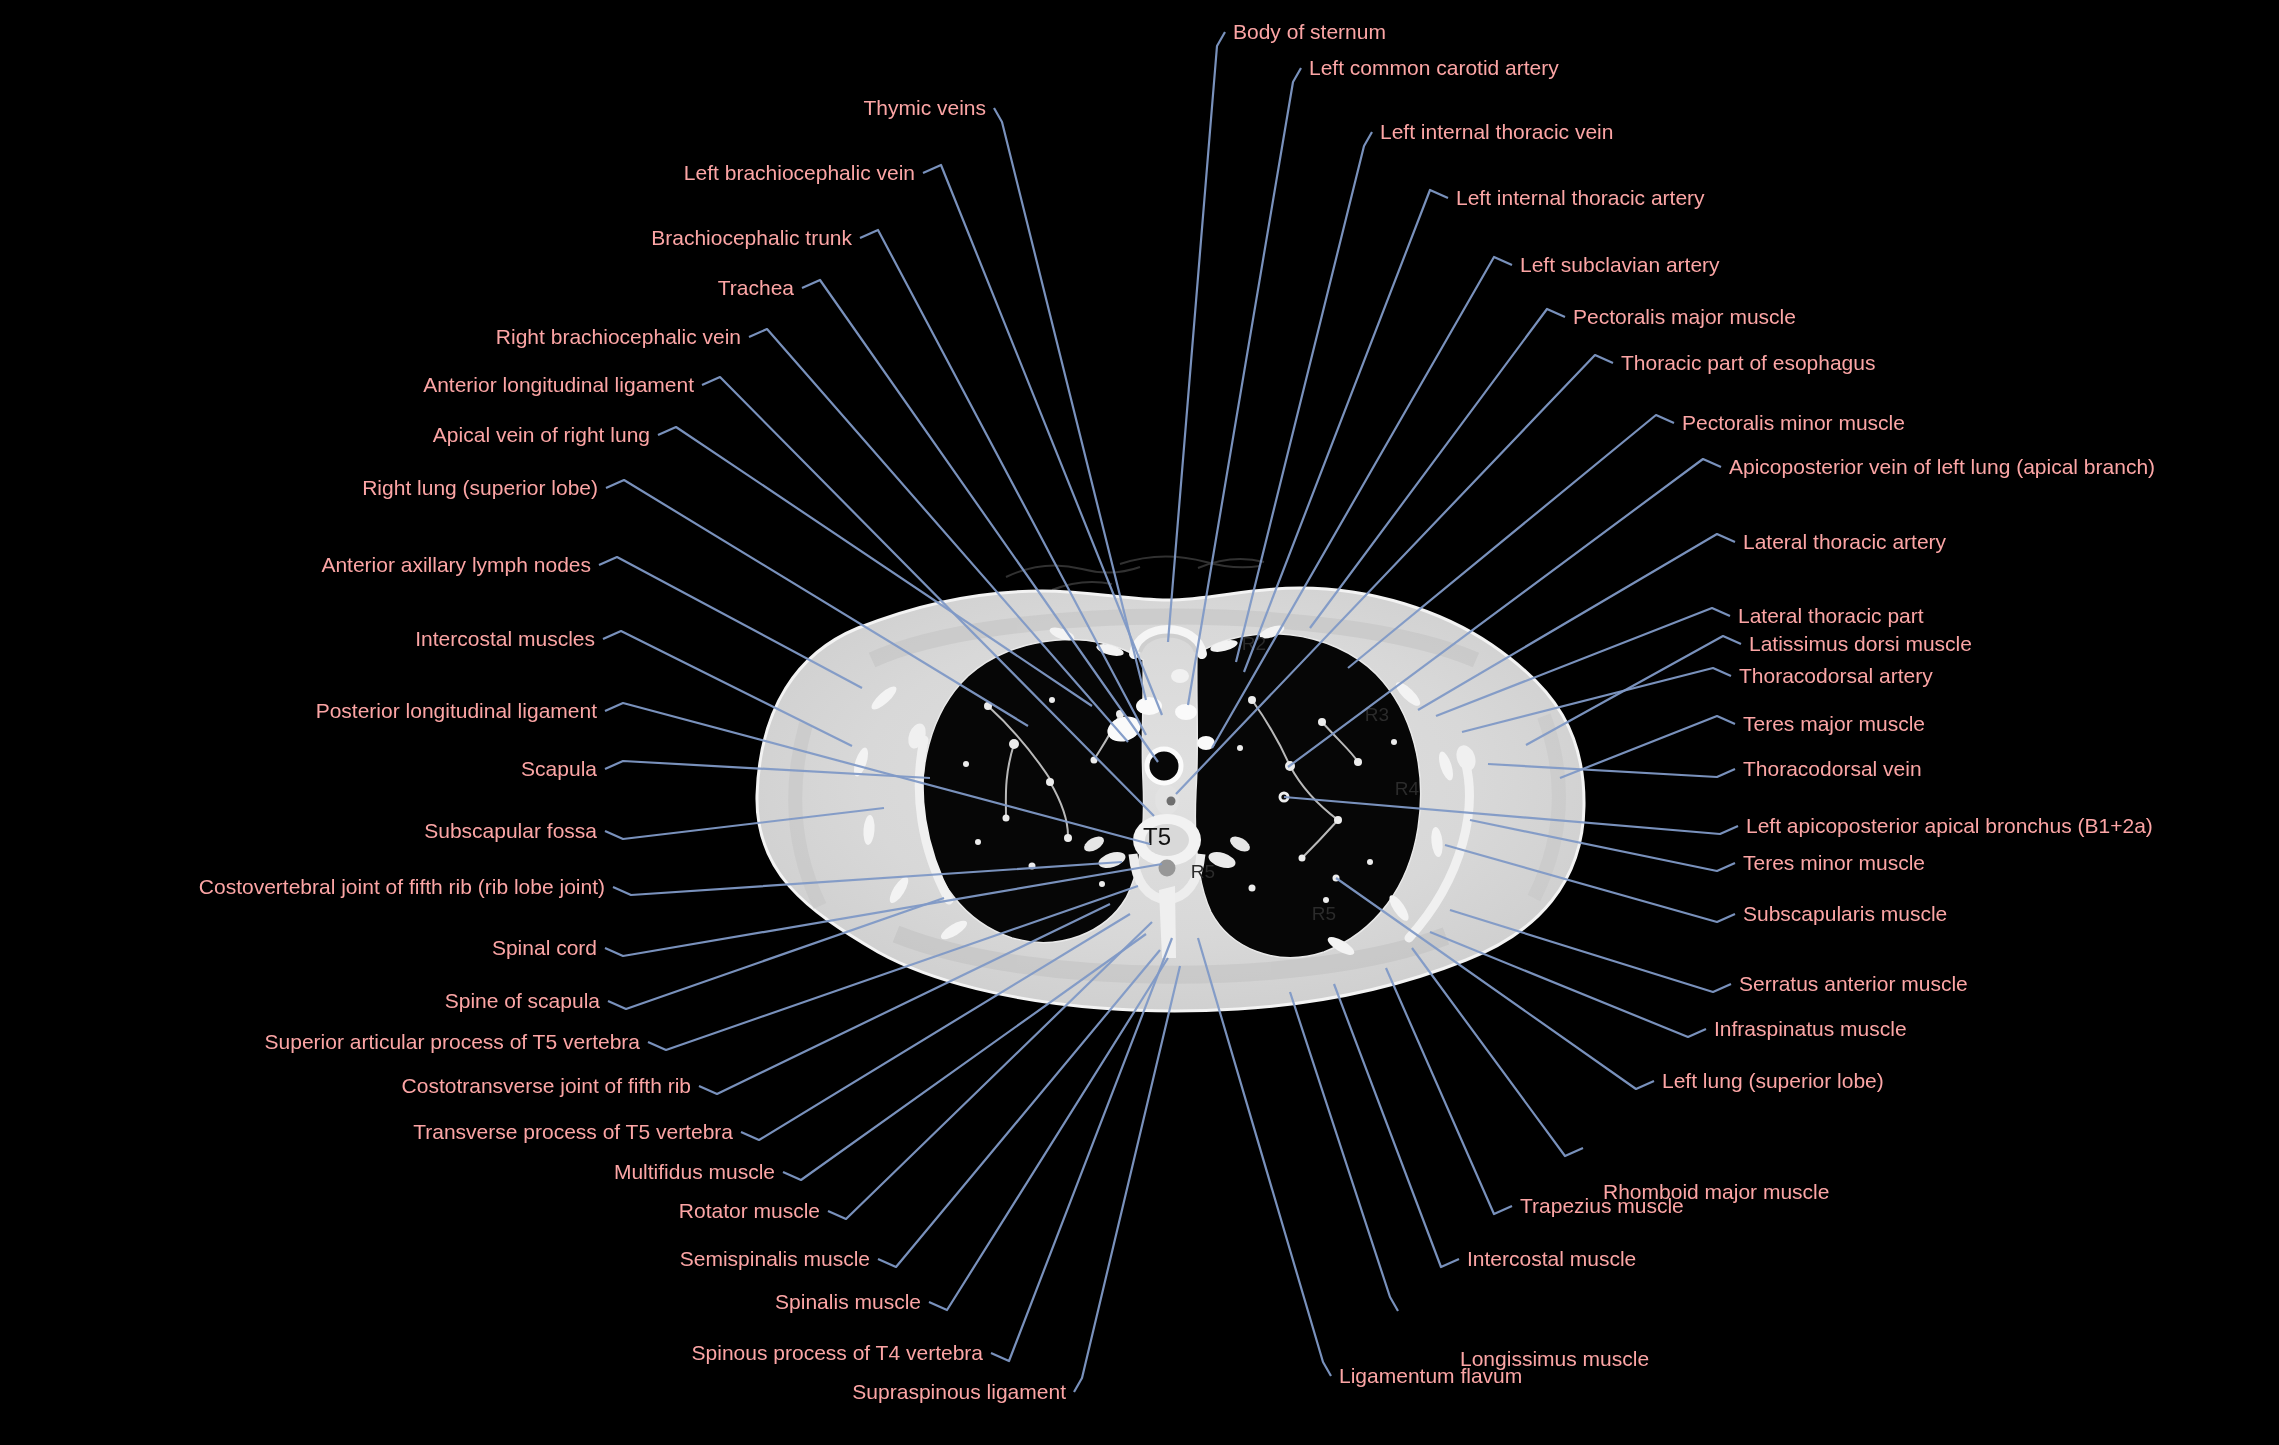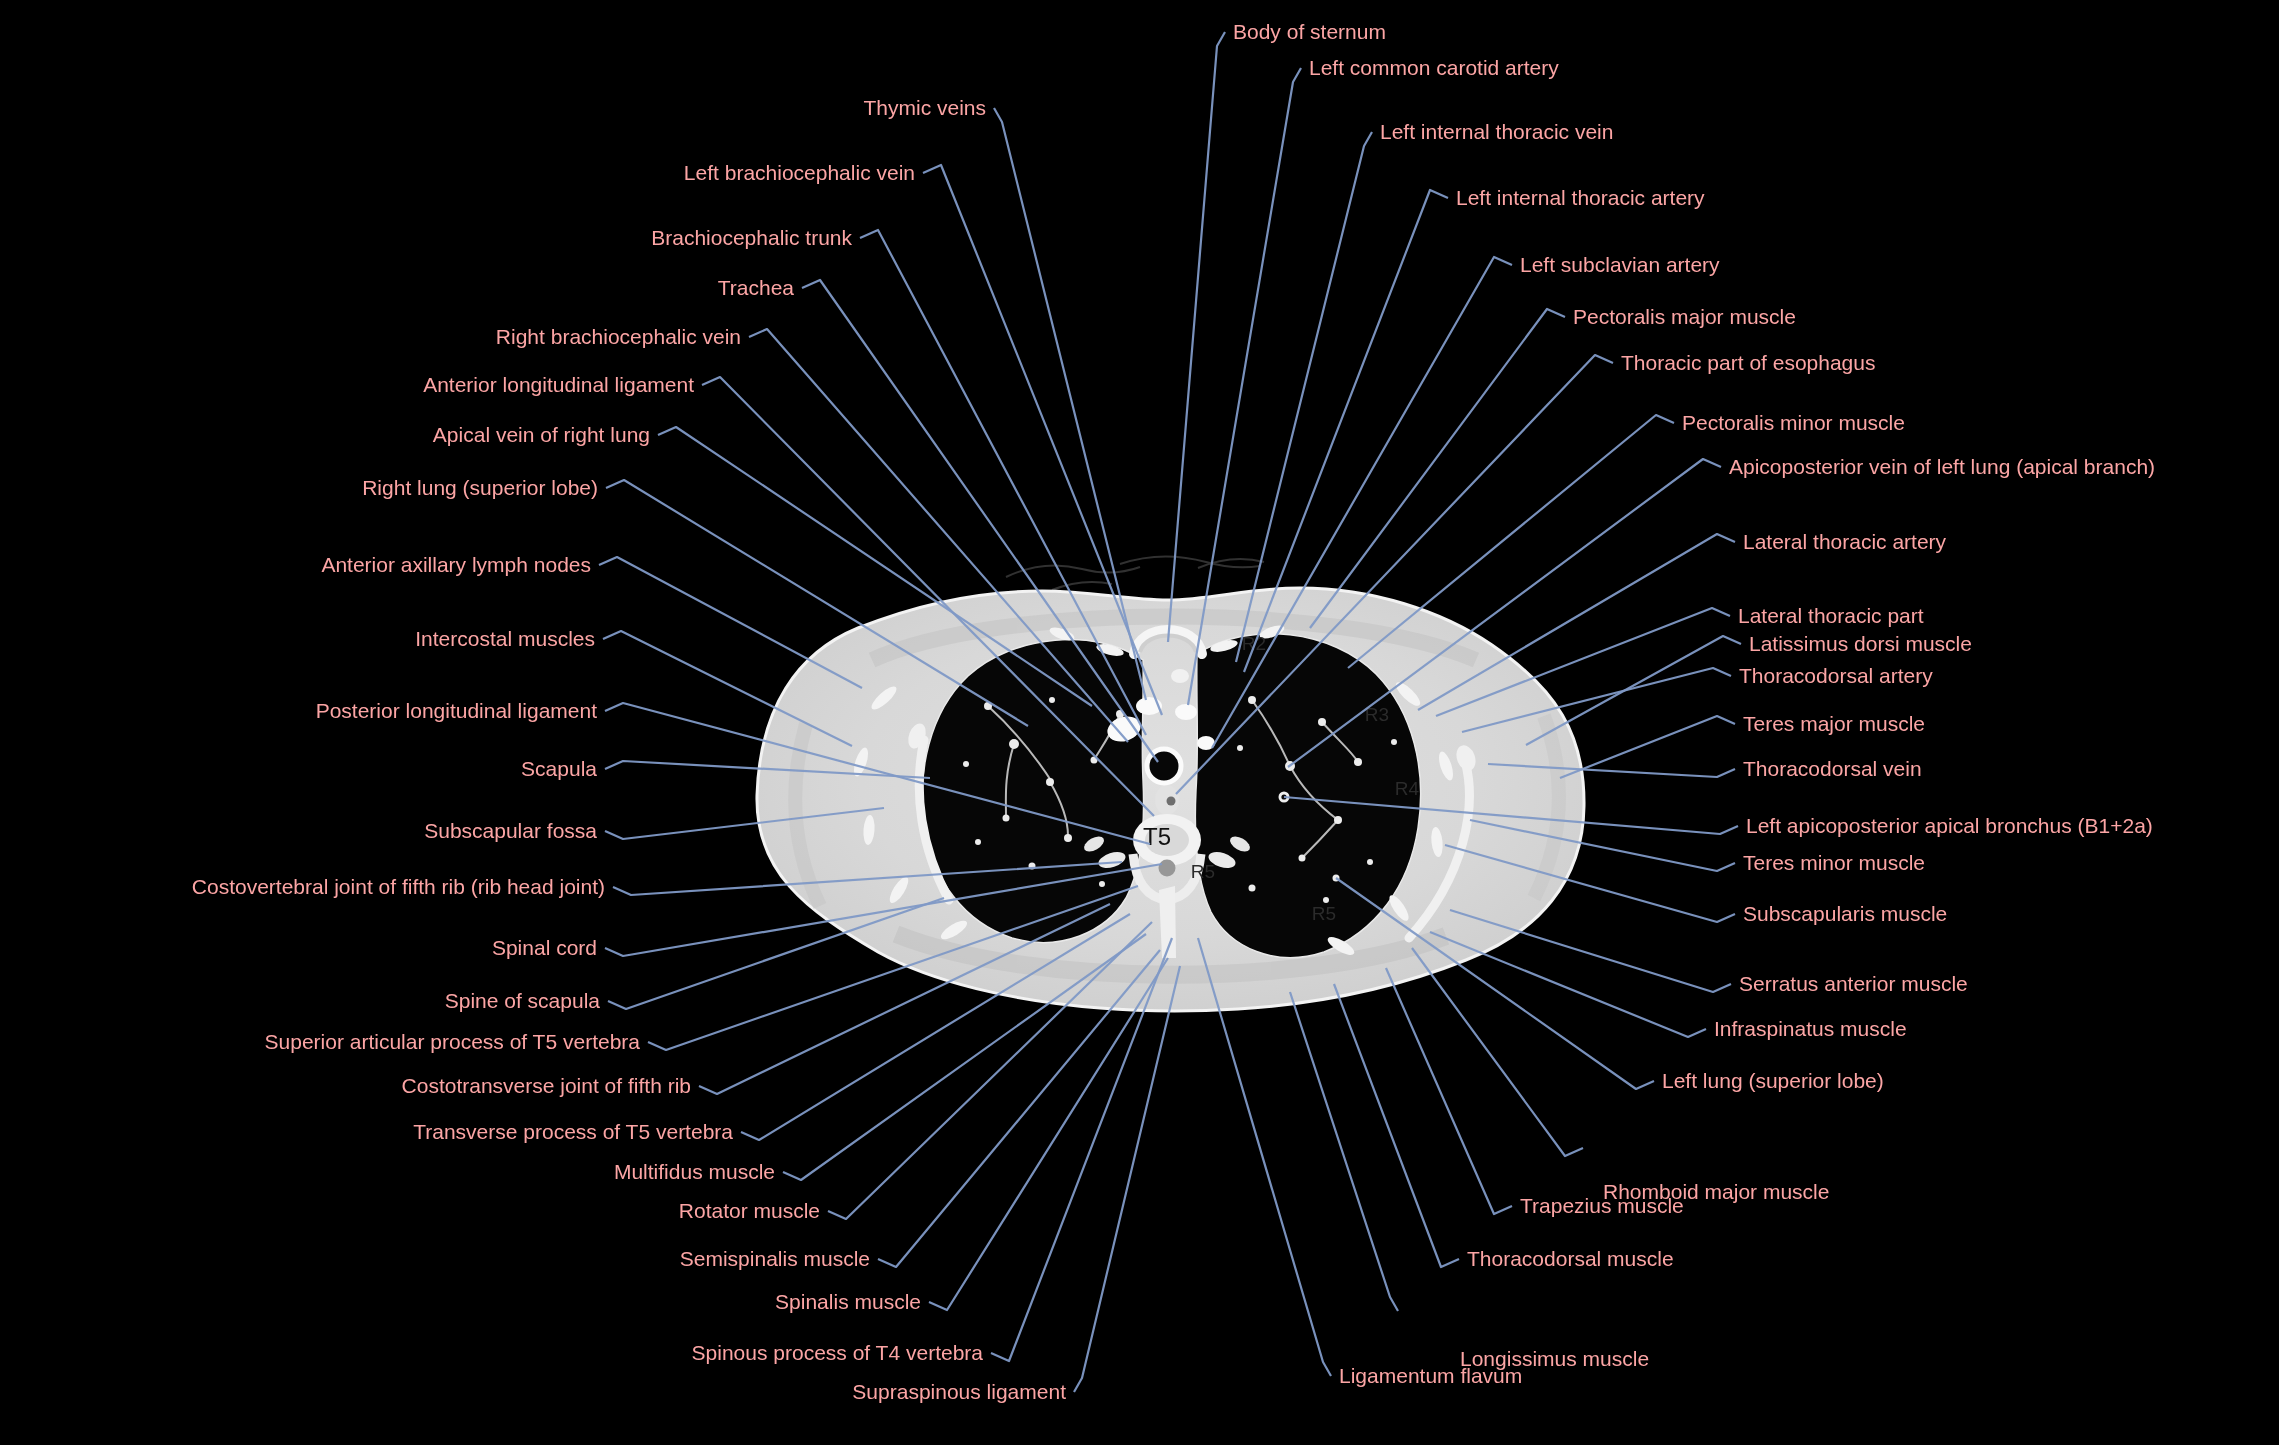--- a/index.html
+++ b/index.html
@@ -235,36 +235,36 @@
       <div class="label right" style="left: 603px; top: 639px;">Intercostal muscles</div>
       <div class="label left" style="left: 1730px; top: 616px;">Lateral thoracic part</div>
       <div class="label left" style="left: 1741px; top: 644px;">Latissimus dorsi muscle</div>
       <div class="label left" style="left: 1731px; top: 676px;">Thoracodorsal artery</div>
       <div class="label right" style="left: 605px; top: 711px;">Posterior longitudinal ligament</div>
       <div class="label left" style="left: 1735px; top: 724px;">Teres major muscle</div>
       <div class="label right" style="left: 605px; top: 769px;">Scapula</div>
       <div class="label left" style="left: 1735px; top: 769px;">Thoracodorsal vein</div>
       <div class="label right" style="left: 605px; top: 831px;">Subscapular fossa</div>
       <div class="label left" style="left: 1738px; top: 826px;">Left apicoposterior apical bronchus (B1+2a)</div>
-      <div class="label right" style="left: 613px; top: 887px;">Costovertebral joint of fifth rib (rib head joint)</div>
+      <div class="label right" style="left: 613px; top: 887px;">Costovertebral joint of fifth rib (rib lobe joint)</div>
       <div class="label left" style="left: 1735px; top: 863px; text-align: right;">Teres minor muscle</div>
       <div class="label left" style="left: 1735px; top: 914px;">Subscapularis muscle</div>
       <div class="label right" style="left: 605px; top: 948px;">Spinal cord</div>
       <div class="label right" style="left: 608px; top: 1001px;">Spine of scapula</div>
       <div class="label left" style="left: 1731px; top: 984px;">Serratus anterior muscle</div>
       <div class="label right" style="left: 648px; top: 1042px;">Superior articular process of T5 vertebra</div>
       <div class="label left" style="left: 1706px; top: 1029px;">Infraspinatus muscle</div>
       <div class="label right" style="left: 699px; top: 1086px;">Costotransverse joint of fifth rib</div>
       <div class="label left" style="left: 1654px; top: 1081px;">Left lung (superior lobe)</div>
       <div class="label right" style="left: 741px; top: 1132px;">Transverse process of T5 vertebra</div>
       <div class="label right" style="left: 783px; top: 1172px;">Multifidus muscle</div>
       <div class="label right" style="left: 828px; top: 1211px;">Rotator muscle</div>
       <div class="label left" style="left: 1583px; top: 1192px; margin-left: 12px;">Rhomboid major muscle</div>
       <div class="label right" style="left: 878px; top: 1259px;">Semispinalis muscle</div>
       <div class="label left" style="left: 1512px; top: 1206px;">Trapezius muscle</div>
       <div class="label right" style="left: 929px; top: 1302px;">Spinalis muscle</div>
-      <div class="label left" style="left: 1459px; top: 1259px;">Thoracodorsal muscle</div>
+      <div class="label left" style="left: 1459px; top: 1259px;">Intercostal muscle</div>
       <div class="label right" style="left: 991px; top: 1353px;">Spinous process of T4 vertebra</div>
       <div class="label left" style="left: 1452px; top: 1311px; margin-top: 48px;">Longissimus muscle</div>
       <div class="label right" style="left: 1074px; top: 1392px;">Supraspinous ligament</div>
       <div class="label left" style="left: 1331px; top: 1376px;">Ligamentum flavum</div>
     </div>
 </div>
 
 </body></html>

